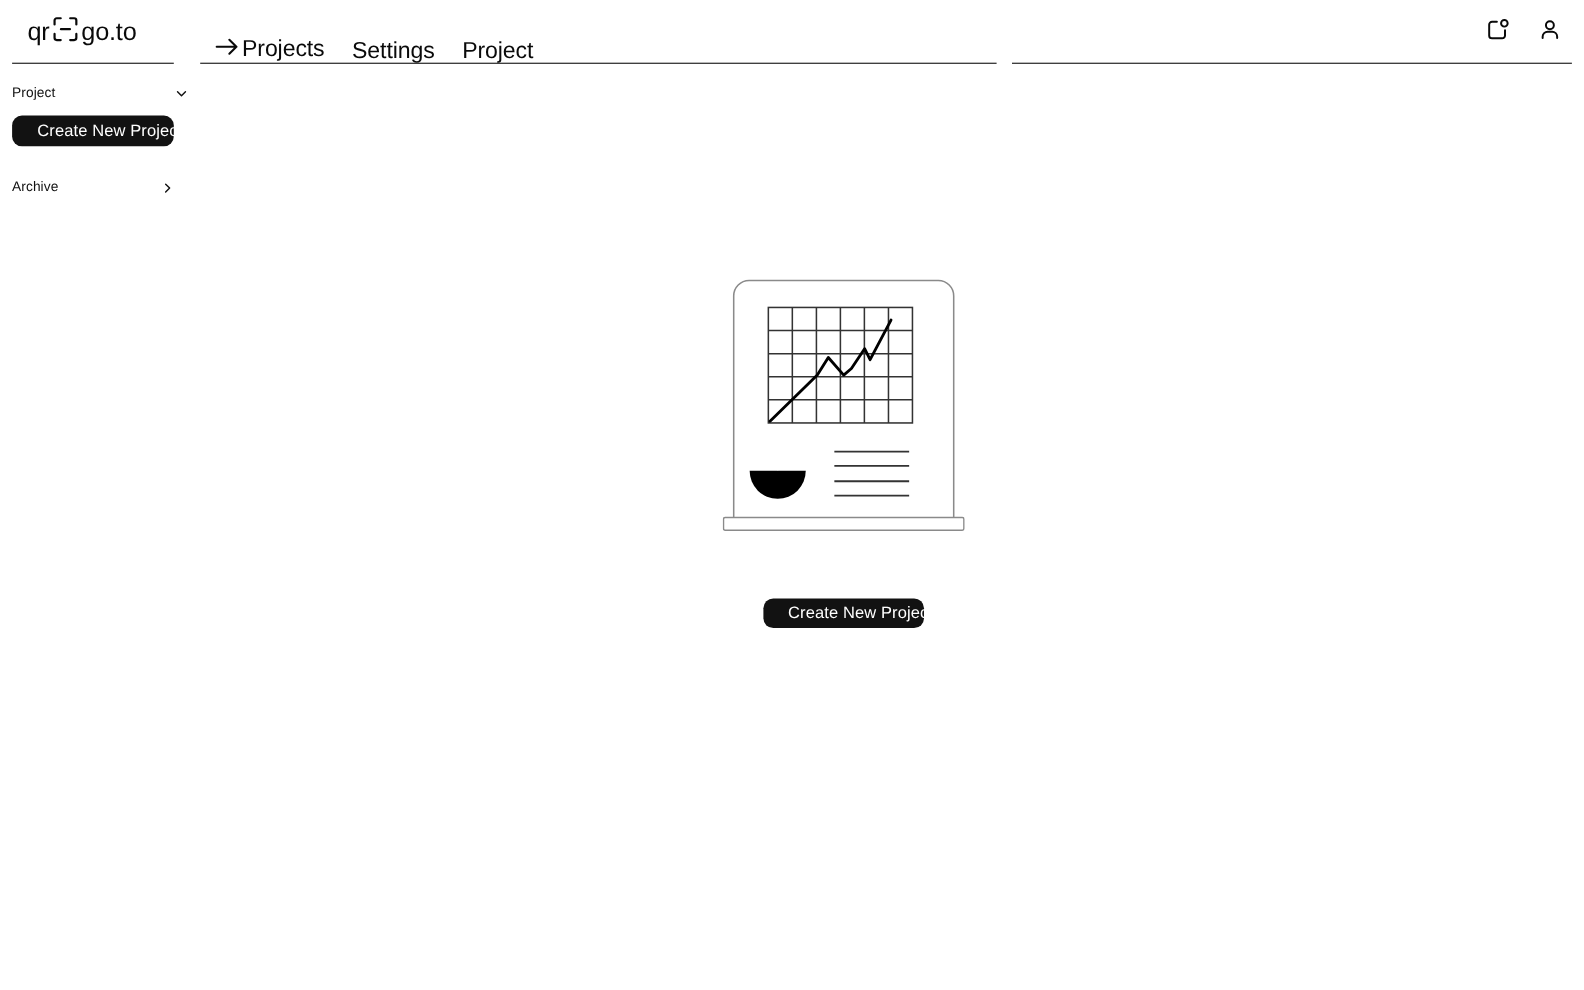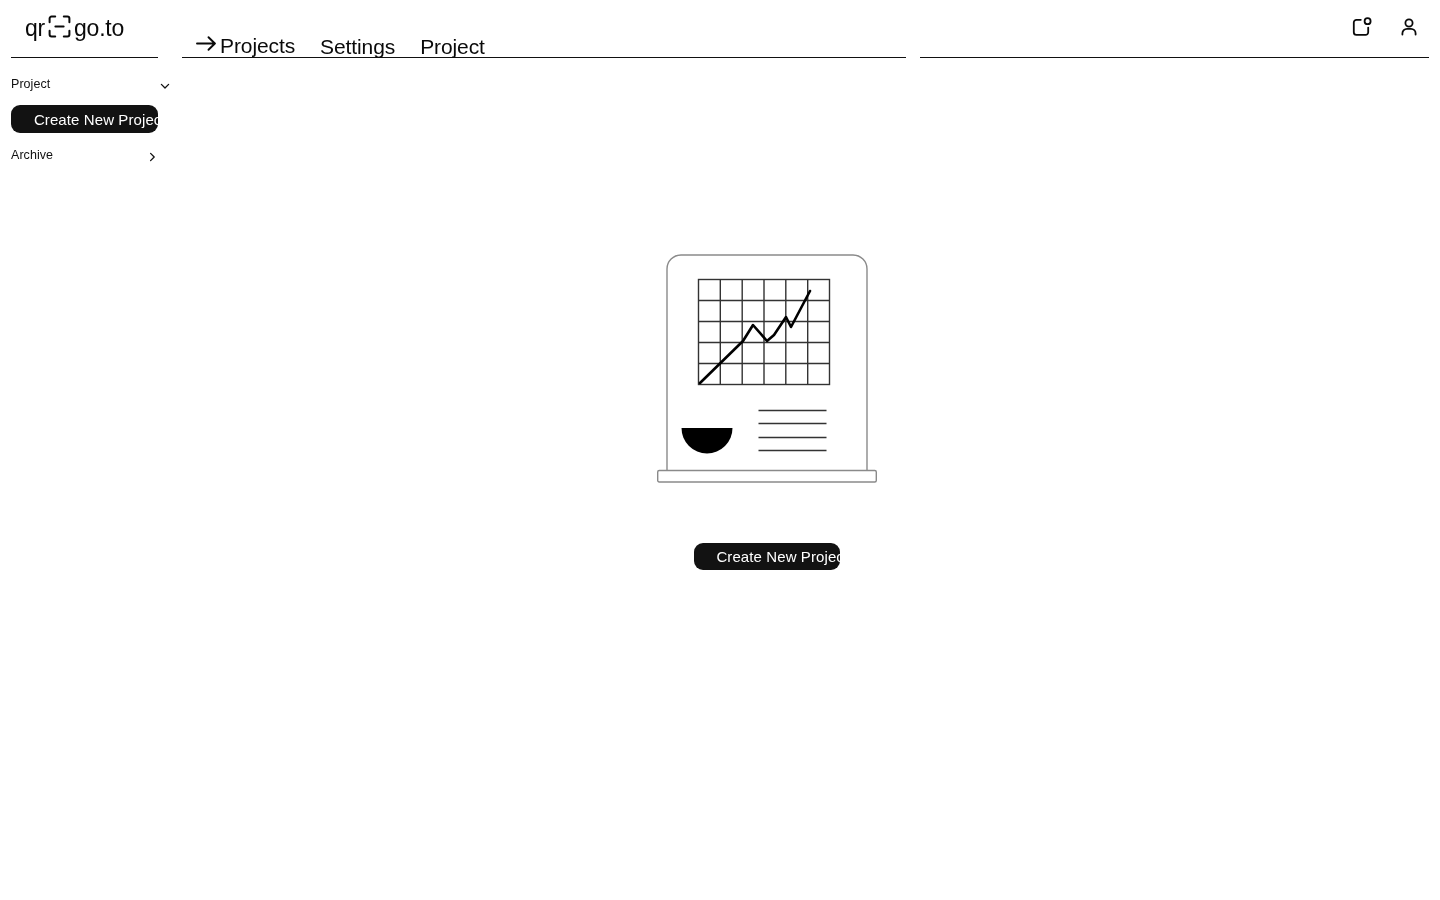--- a/index.html
+++ b/index.html
@@ -141,21 +141,21 @@
 
   .btn-sidebar {
     position: absolute;
     left: 11px; top: 41px;
     width: 147px;
     height: 28px;
   }
 
   .row-archive {
     position: absolute;
-    left: 11px; top: 85px;
+    left: 11px; top: 100px;
     width: 147px;
   }
 
   
   .main {
     position: absolute;
     left: 182px; top: 64px;
     width: 1258px;
     height: 836px;
   }

